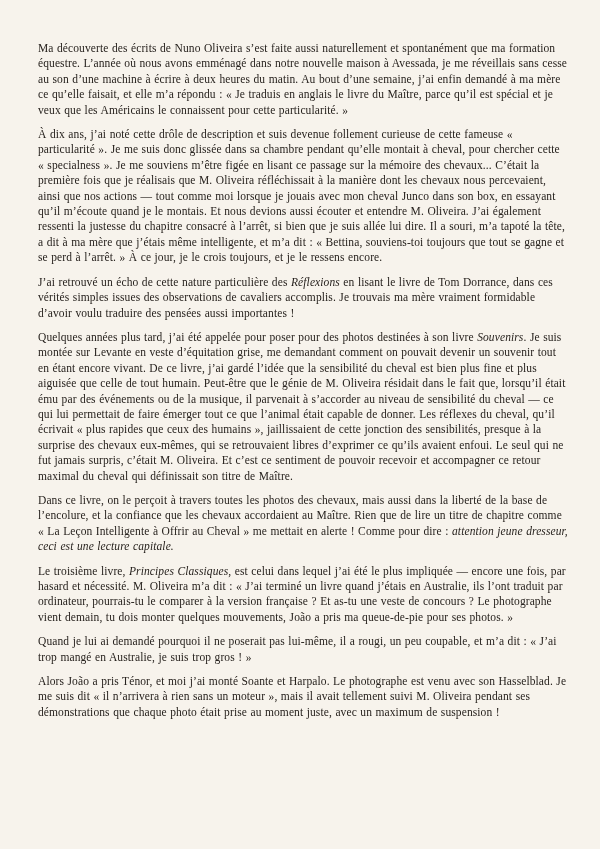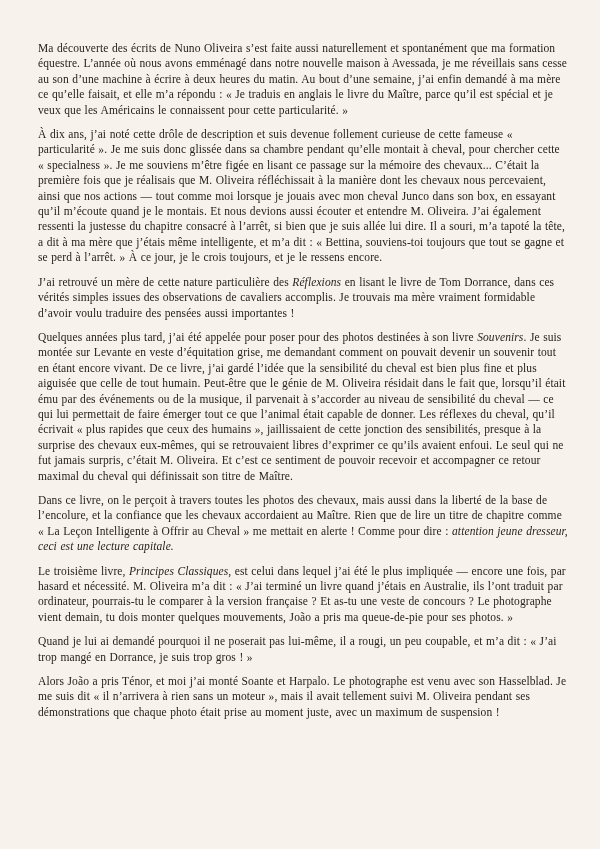--- a/index.html
+++ b/index.html
@@ -37,20 +37,20 @@
     white-space: pre-wrap;
   }
 </style>
 </head>
 <body>
 
 <div class="page" style="background: rgb(247, 243, 236); color: rgb(39, 34, 30);">
   <div class="doc-body">
       <p class="para"><span>Ma découverte des écrits de Nuno Oliveira s’est faite aussi naturellement et spontanément que ma formation équestre. L’année où nous avons emménagé dans notre nouvelle maison à Avessada, je me réveillais sans cesse au son d’une machine à écrire à deux heures du matin. Au bout d’une semaine, j’ai enfin demandé à ma mère ce qu’elle faisait, et elle m’a répondu : « Je traduis en anglais le livre du Maître, parce qu’il est spécial et je veux que les Américains le connaissent pour cette particularité. »</span></p>
       <p class="para"><span>À dix ans, j’ai noté cette drôle de description et suis devenue follement curieuse de cette fameuse « particularité ». Je me suis donc glissée dans sa chambre pendant qu’elle montait à cheval, pour chercher cette « specialness ». Je me souviens m’être figée en lisant ce passage sur la mémoire des chevaux... C’était la première fois que je réalisais que M. Oliveira réfléchissait à la manière dont les chevaux nous percevaient, ainsi que nos actions — tout comme moi lorsque je jouais avec mon cheval Junco dans son box, en essayant qu’il m’écoute quand je le montais. Et nous devions aussi écouter et entendre M. Oliveira. J’ai également ressenti la justesse du chapitre consacré à l’arrêt, si bien que je suis allée lui dire. Il a souri, m’a tapoté la tête, a dit à ma mère que j’étais même intelligente, et m’a dit : « Bettina, souviens-toi toujours que tout se gagne et se perd à l’arrêt. » À ce jour, je le crois toujours, et je le ressens encore.</span></p>
-      <p class="para"><span>J’ai retrouvé un mère de cette nature particulière des </span><em>Réflexions</em><span> en lisant le livre de Tom Dorrance, dans ces vérités simples issues des observations de cavaliers accomplis. Je trouvais ma mère vraiment formidable d’avoir voulu traduire des pensées aussi importantes !</span></p>
+      <p class="para"><span>J’ai retrouvé un écho de cette nature particulière des </span><em>Réflexions</em><span> en lisant le livre de Tom Dorrance, dans ces vérités simples issues des observations de cavaliers accomplis. Je trouvais ma mère vraiment formidable d’avoir voulu traduire des pensées aussi importantes !</span></p>
       <p class="para"><span>Quelques années plus tard, j’ai été appelée pour poser pour des photos destinées à son livre </span><em>Souvenirs</em><span>. Je suis montée sur Levante en veste d’équitation grise, me demandant comment on pouvait devenir un souvenir tout en étant encore vivant. De ce livre, j’ai gardé l’idée que la sensibilité du cheval est bien plus fine et plus aiguisée que celle de tout humain. Peut-être que le génie de M. Oliveira résidait dans le fait que, lorsqu’il était ému par des événements ou de la musique, il parvenait à s’accorder au niveau de sensibilité du cheval — ce qui lui permettait de faire émerger tout ce que l’animal était capable de donner. Les réflexes du cheval, qu’il écrivait « plus rapides que ceux des humains », jaillissaient de cette jonction des sensibilités, presque à la surprise des chevaux eux-mêmes, qui se retrouvaient libres d’exprimer ce qu’ils avaient enfoui. Le seul qui ne fut jamais surpris, c’était M. Oliveira. Et c’est ce sentiment de pouvoir recevoir et accompagner ce retour maximal du cheval qui définissait son titre de Maître.</span></p>
       <p class="para"><span>Dans ce livre, on le perçoit à travers toutes les photos des chevaux, mais aussi dans la liberté de la base de l’encolure, et la confiance que les chevaux accordaient au Maître. Rien que de lire un titre de chapitre comme « La Leçon Intelligente à Offrir au Cheval » me mettait en alerte ! Comme pour dire : </span><em>attention jeune dresseur, ceci est une lecture capitale.</em></p>
       <p class="para"><span>Le troisième livre, </span><em>Principes Classiques</em><span>, est celui dans lequel j’ai été le plus impliquée — encore une fois, par hasard et nécessité. M. Oliveira m’a dit : « J’ai terminé un livre quand j’étais en Australie, ils l’ont traduit par ordinateur, pourrais-tu le comparer à la version française ? Et as-tu une veste de concours ? Le photographe vient demain, tu dois monter quelques mouvements, João a pris ma queue-de-pie pour ses photos. »</span></p>
-      <p class="para"><span>Quand je lui ai demandé pourquoi il ne poserait pas lui-même, il a rougi, un peu coupable, et m’a dit : « J’ai trop mangé en Dorrance, je suis trop gros ! »</span></p>
+      <p class="para"><span>Quand je lui ai demandé pourquoi il ne poserait pas lui-même, il a rougi, un peu coupable, et m’a dit : « J’ai trop mangé en Australie, je suis trop gros ! »</span></p>
       <p class="para"><span>Alors João a pris Ténor, et moi j’ai monté Soante et Harpalo. Le photographe est venu avec son Hasselblad. Je me suis dit « il n’arrivera à rien sans un moteur », mais il avait tellement suivi M. Oliveira pendant ses démonstrations que chaque photo était prise au moment juste, avec un maximum de suspension !</span></p>
     </div>
 </div>
 
 </body></html>

